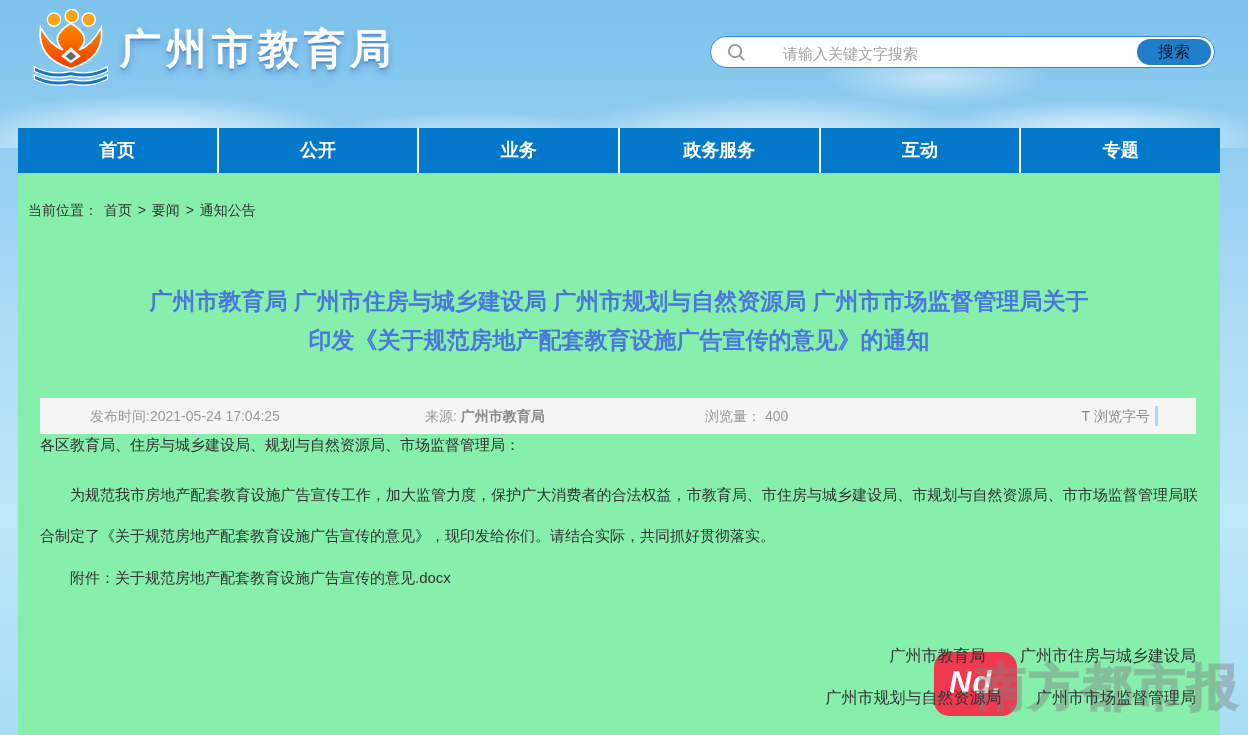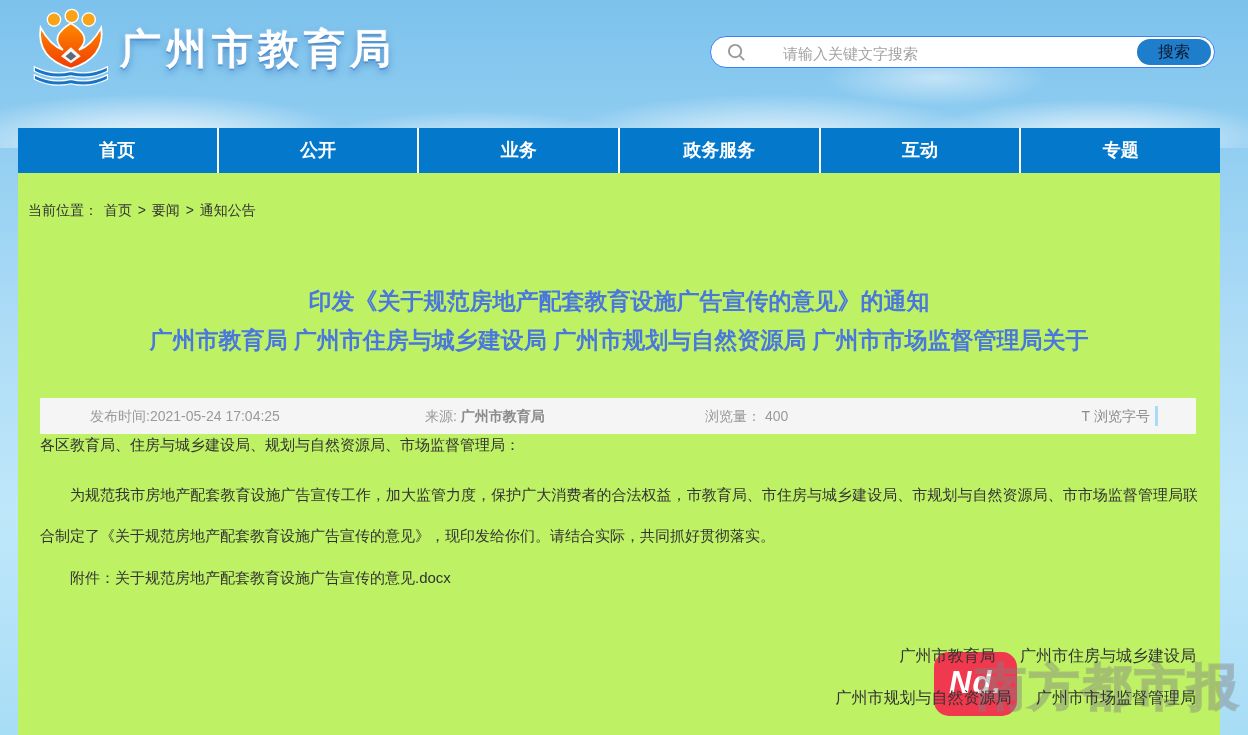--- a/index.html
+++ b/index.html
@@ -33,21 +33,21 @@
   .search-input::placeholder{color:#a3a3a3;}
   .search-btn{position:absolute;right:3px;top:2px;width:74px;height:26px;border:none;border-radius:13px;
     background:#1e7ecb;color:#0f172a;font-size:16px;line-height:26px;text-align:center;cursor:pointer;
     font-family:inherit;padding:0;}
   
   .nav{position:absolute;left:18px;top:128px;width:1202px;height:45px;background:#0478cb;display:flex;}
   .nav-item{flex:1;color:#fff;font-size:18px;font-weight:bold;text-align:center;line-height:45px;
     border-right:2px solid #ffffff;cursor:pointer;}
   .nav-item:last-child{border-right:none;}
   
-  .content{position:absolute;left:18px;top:173px;width:1202px;height:562px;background:#bef264;}
+  .content{position:absolute;left:18px;top:173px;width:1202px;height:562px;background:#86efac;}
   .breadcrumb{padding:29px 0 0 10px;font-size:14px;color:#333;}
   .breadcrumb span{margin-right:2px;}
   .crumb-link{cursor:pointer;}
   .doc-title{margin:62px auto 0 auto;width:1060px;text-align:center;color:#4a77dd;font-weight:bold;
     font-size:23px;line-height:39px;}
   .meta{position:relative;margin:38px 0 0 22px;width:1156px;height:36px;background:#f5f5f5;
     font-size:14px;color:#9a9a9a;line-height:36px;}
   .meta .m-pub{position:absolute;left:50px;}
   .meta .m-src{position:absolute;left:385px;}
   .meta .m-src b{color:#8b8b8b;}
@@ -61,21 +61,21 @@
   
   .wm-logo{position:absolute;left:934px;top:652px;width:83px;height:64px;border-radius:15px;
     background:#f0384e;z-index:1;color:#fff;font-weight:bold;font-size:31px;text-align:center;
     line-height:62px;font-style:italic;letter-spacing:1px;}
   .wm-text{position:absolute;left:976px;top:654px;z-index:1;font-size:50px;font-weight:bold;
     letter-spacing:3px;color:rgba(140,140,140,0.10);
     -webkit-text-stroke:2px rgba(130,130,130,0.38);white-space:nowrap;}
   .sigs{position:absolute;right:52px;top:646px;z-index:2;text-align:right;font-size:16px;color:#333;}
   .sigs .row{line-height:20px;white-space:nowrap;}
   .sigs .row + .row{margin-top:22px;}
-  .sigs .org{margin-left:20px;}
+  .sigs .org{margin-left:30px;}
   .sigs .org:first-child{margin-left:0;}
 </style>
 </head>
 <body>
 
 <div class="clouds"></div>
 
 <div class="header">
   <div class="logo">
     <svg viewBox="0 0 100 92" width="92" height="82">
@@ -121,22 +121,22 @@
   <div class="breadcrumb">
     <span>当前位置：</span>
     <span class="crumb-link">首页</span>
     <span>&gt;</span>
     <span class="crumb-link">要闻</span>
     <span>&gt;</span>
     <span class="crumb-link">通知公告</span>
   </div>
 
   <div class="doc-title">
+    <div>广州市教育局 广州市住房与城乡建设局 广州市规划与自然资源局 广州市市场监督管理局关于</div>
     <div>印发《关于规范房地产配套教育设施广告宣传的意见》的通知</div>
-    <div>广州市教育局 广州市住房与城乡建设局 广州市规划与自然资源局 广州市市场监督管理局关于</div>
   </div>
 
   <div class="meta">
     <span class="m-pub">发布时间:2021-05-24 17:04:25</span>
     <span class="m-src"><span>来源: </span><b>广州市教育局</b></span>
     <span class="m-views"><span>浏览量：</span> <span>400</span></span>
     <span class="m-font"><span>T</span>&nbsp;<span>浏览字号</span></span>
     <span class="caret"></span>
   </div>
 

